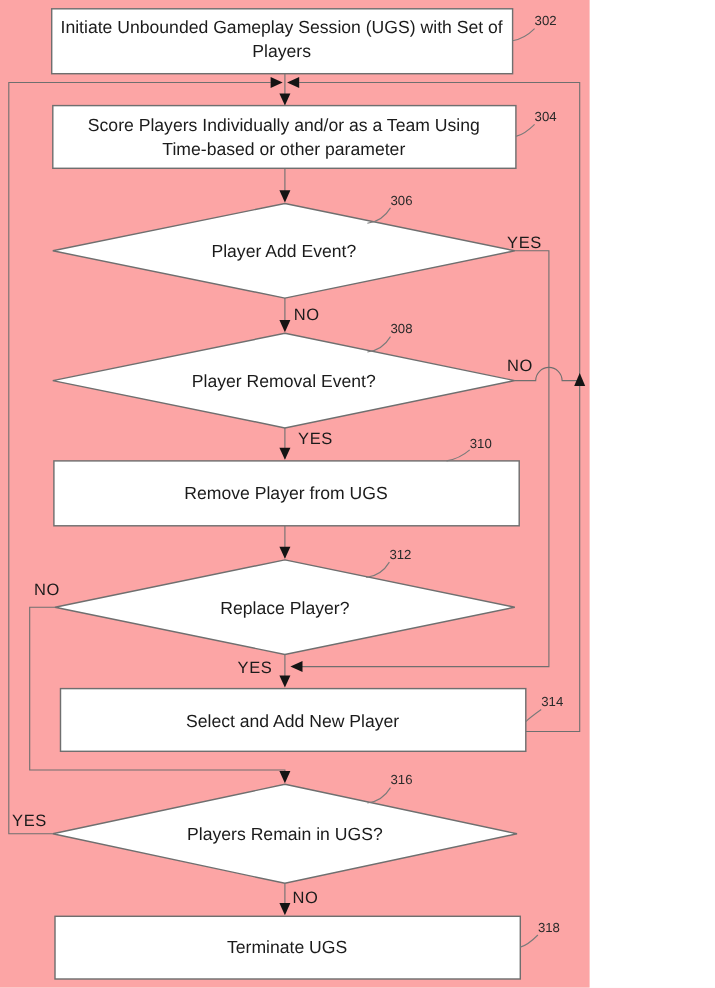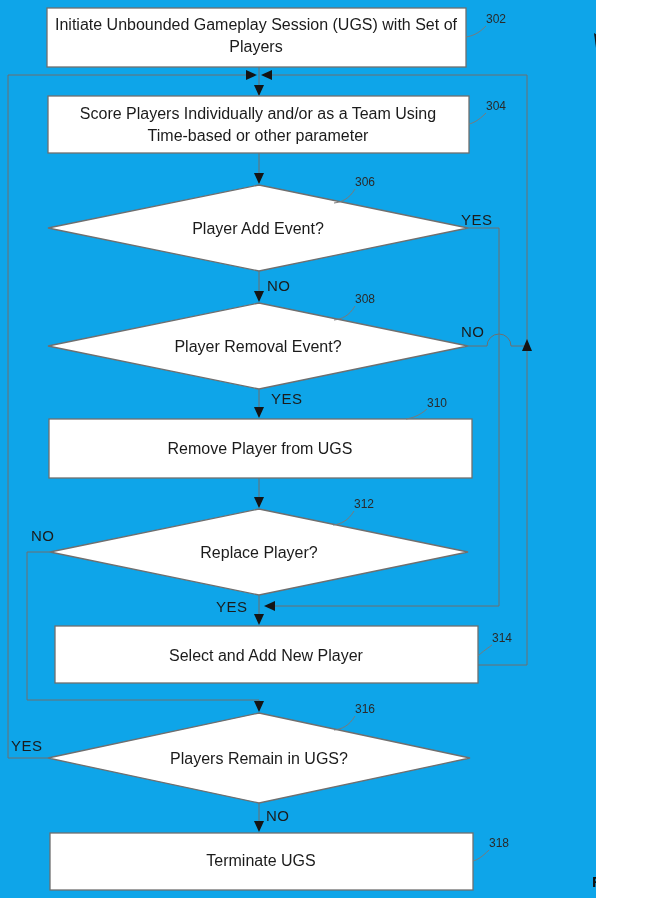--- a/index.html
+++ b/index.html
@@ -3,23 +3,23 @@
 <meta charset="utf-8">
 <style>
   html, body {
     margin: 0;
     padding: 0;
     background: #ffffff;
     font-family: "Liberation Sans", sans-serif;
   }
   .page {
     position: relative;
-    width: 596px;
+    width: 536px;
     height: 898px;
-    background: #0ea5e9;
+    background: #fca5a5;
     overflow: hidden;
   }
   svg { display: block; }
   .shape   { fill: #ffffff; stroke: #6f6f6f; stroke-width: 1.3; }
   .conn    { fill: none; stroke: #6f6f6f; stroke-width: 1; }
   .leader  { fill: none; stroke: #7a7a7a; stroke-width: 1; }
   .arrow   { fill: #141414; stroke: none; }
   .ntext   { fill: #1b1b1b; font-size: 16px; }
   .btext   { fill: #1b1b1b; font-size: 15px; letter-spacing: 0.5px; }
   .rtext   { fill: #2a2a2a; font-size: 12px; }

